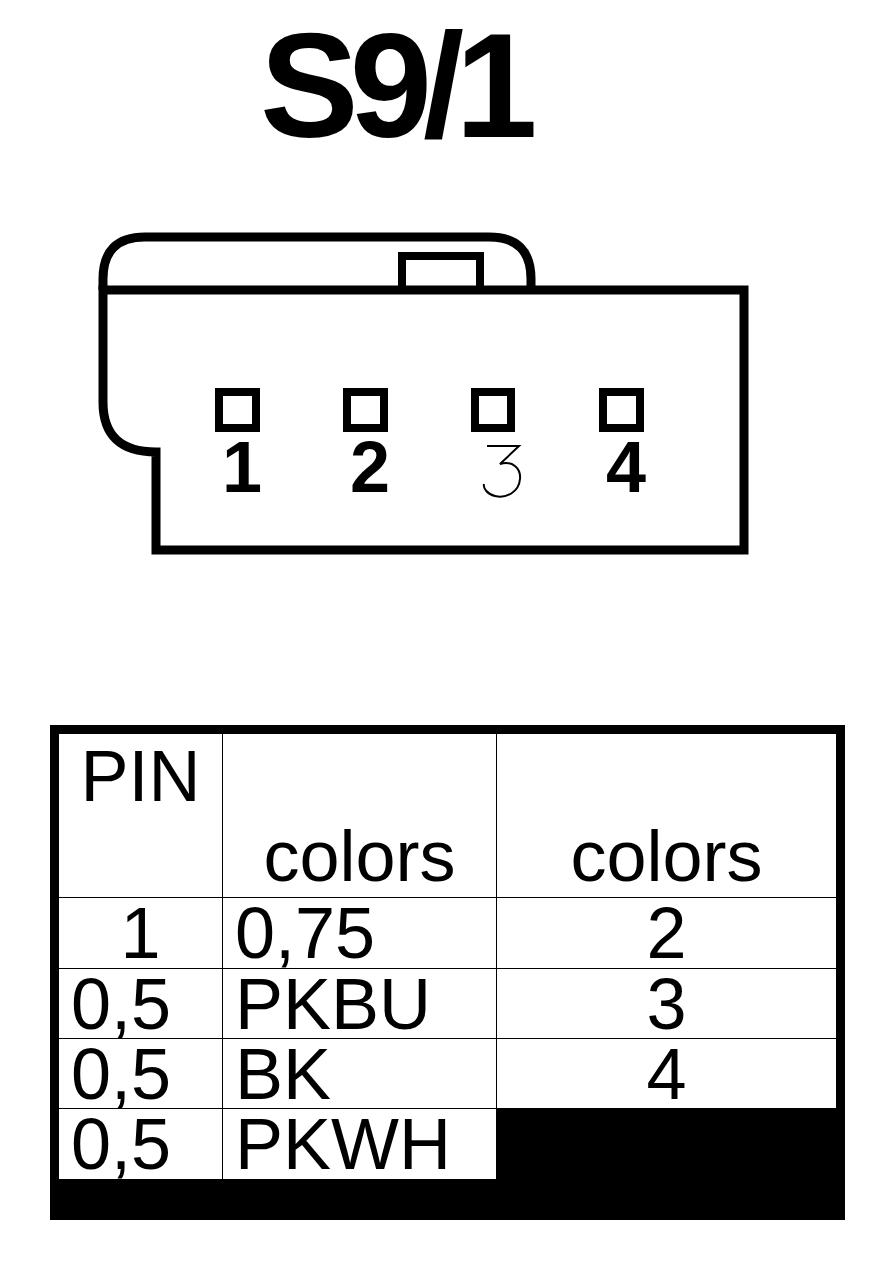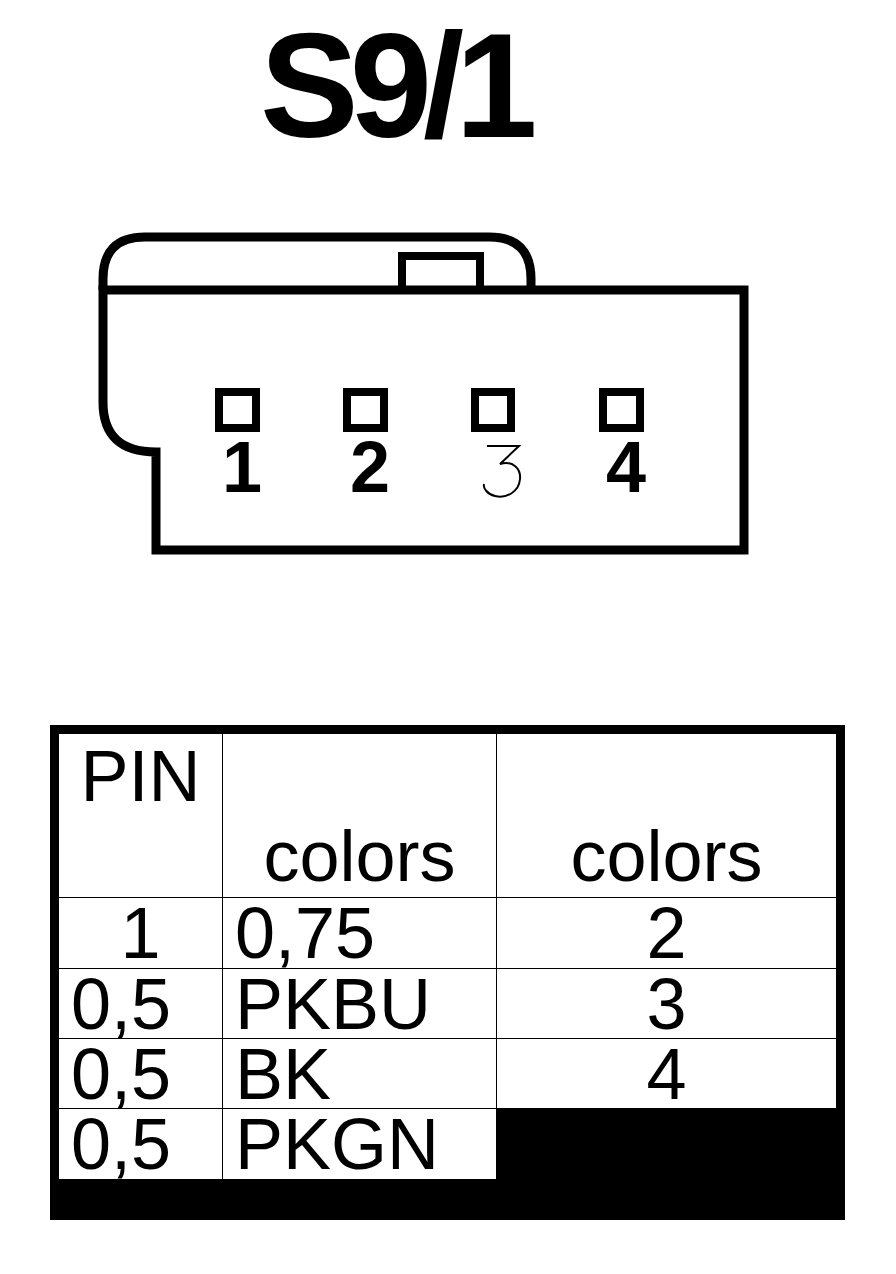--- a/index.html
+++ b/index.html
@@ -110,16 +110,16 @@
     <div class="cell center">2</div>
     <div class="cell left">0,5</div>
     <div class="cell left">PKBU</div>
 
     <div class="cell center">3</div>
     <div class="cell left">0,5</div>
     <div class="cell left">BK</div>
 
     <div class="cell center">4</div>
     <div class="cell left">0,5</div>
-    <div class="cell left">PKGN</div>
+    <div class="cell left">PKWH</div>
   </div>
 
 </div>
 
 </body></html>

